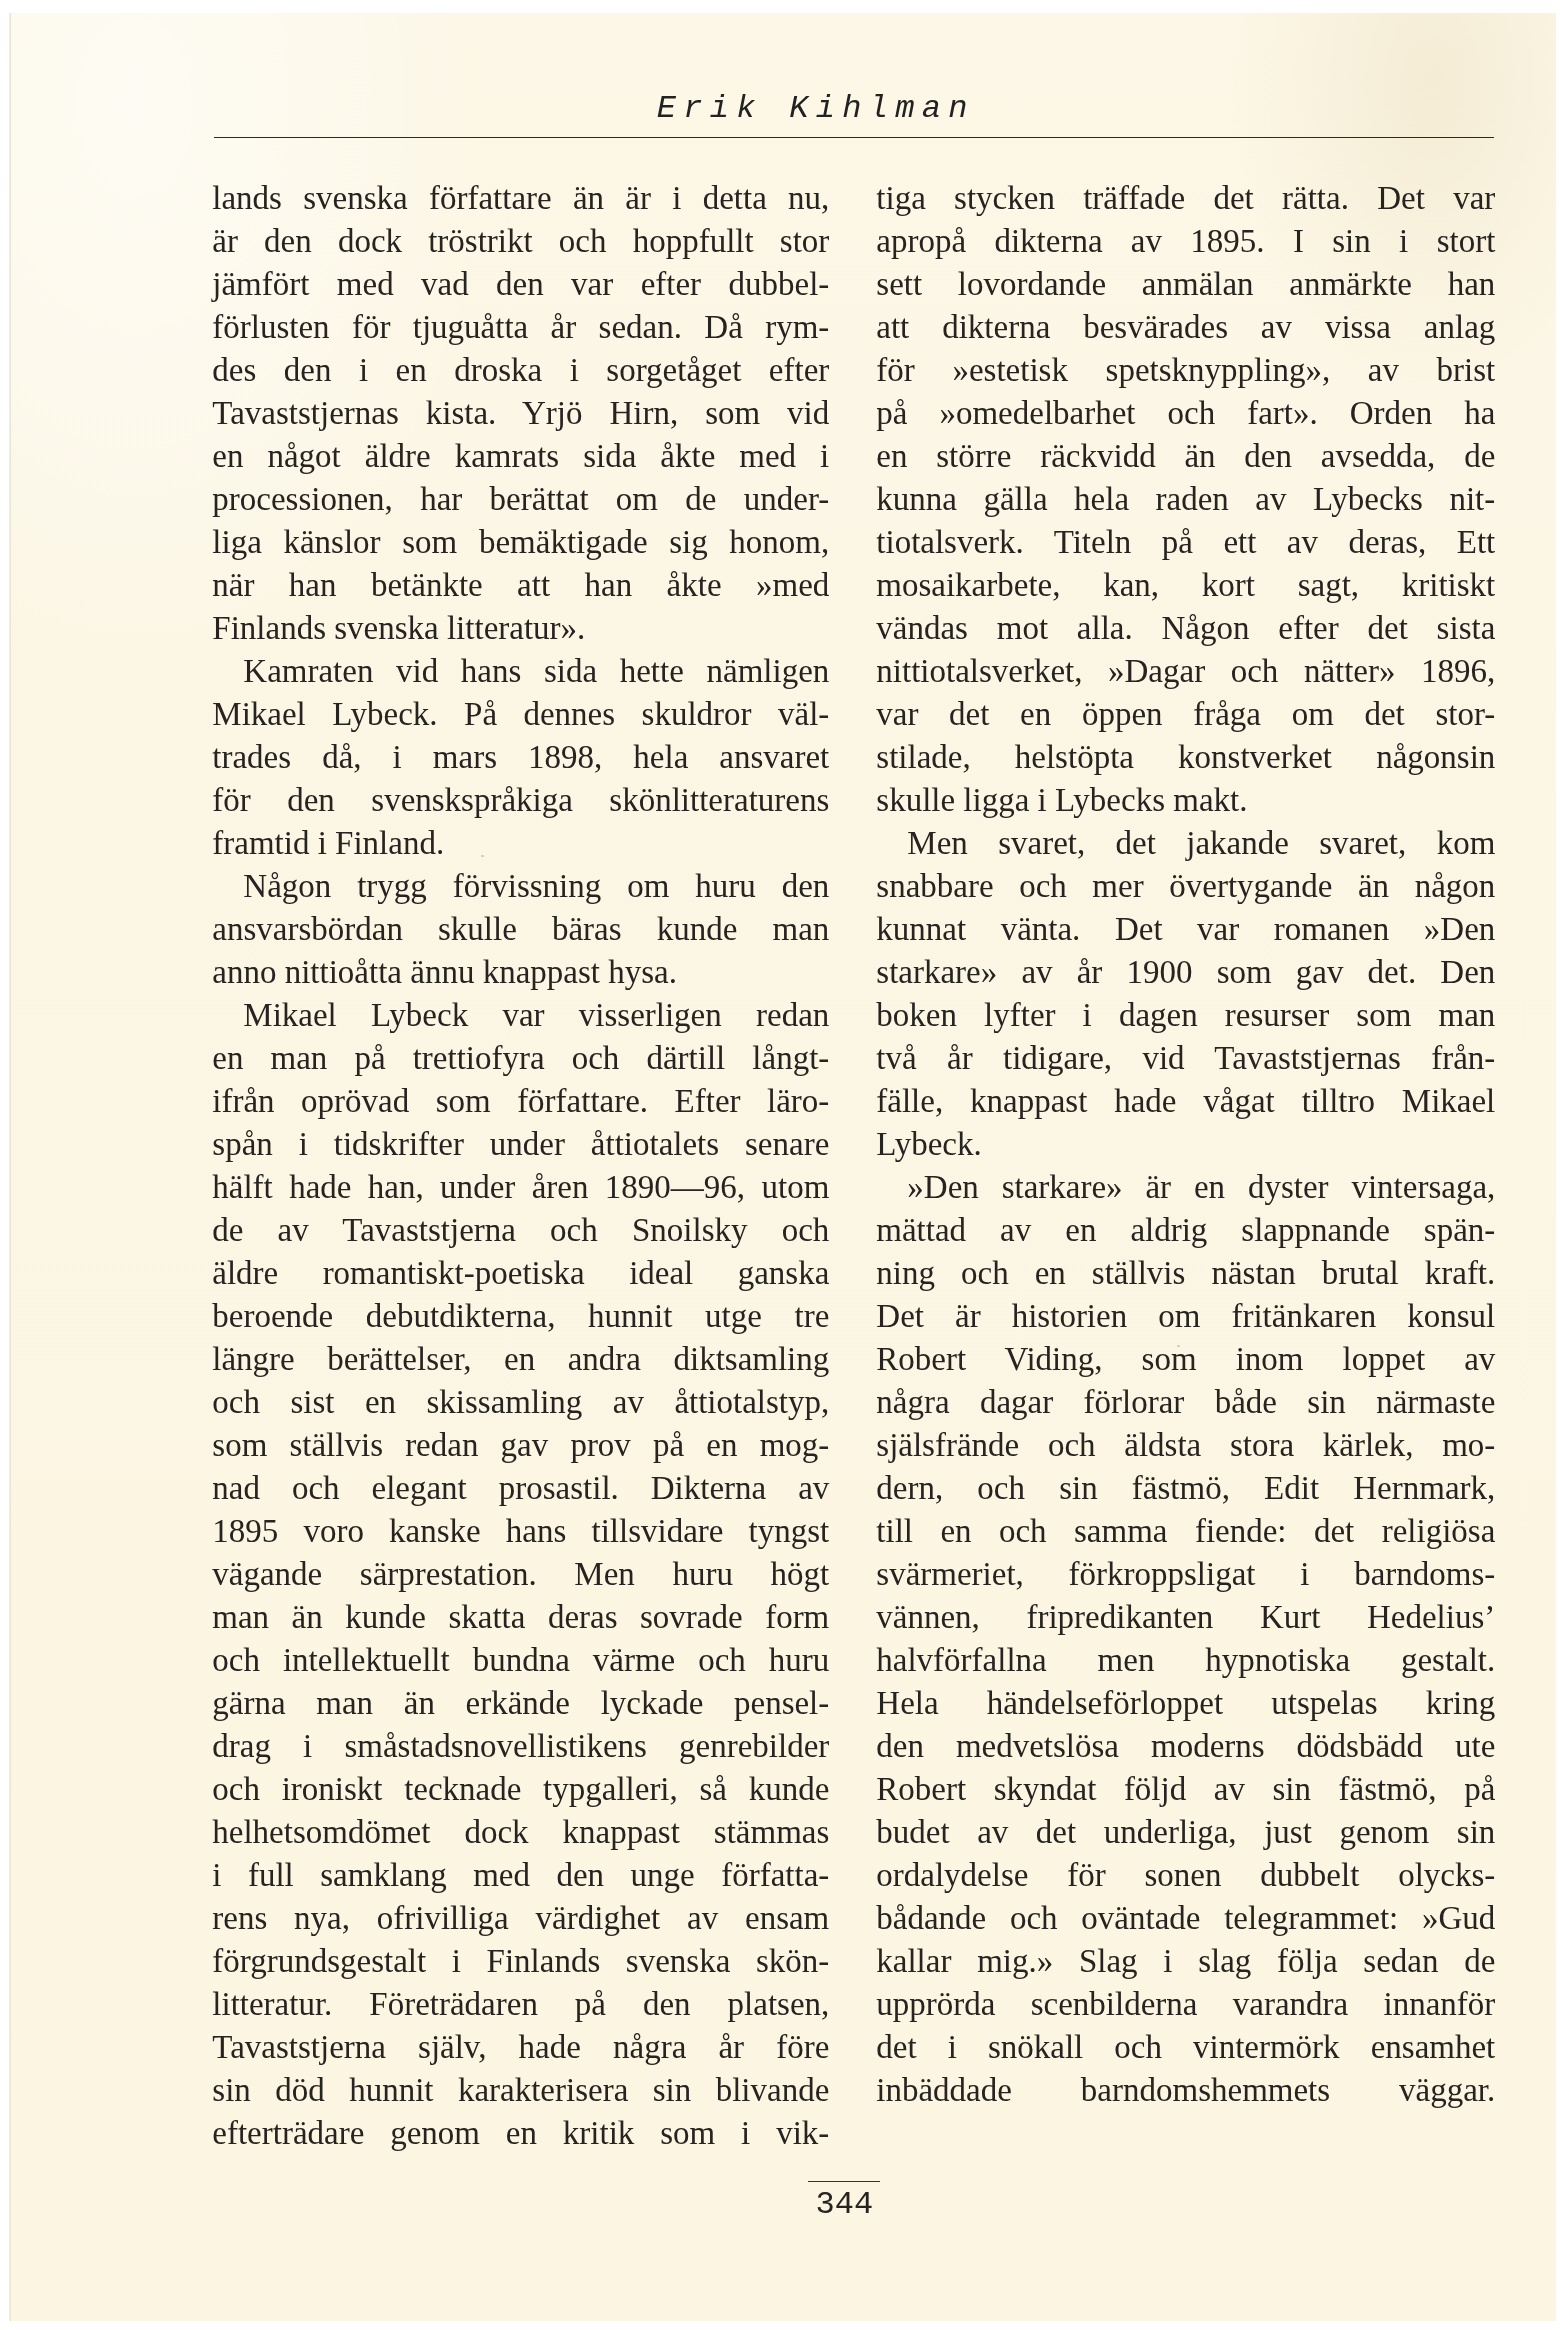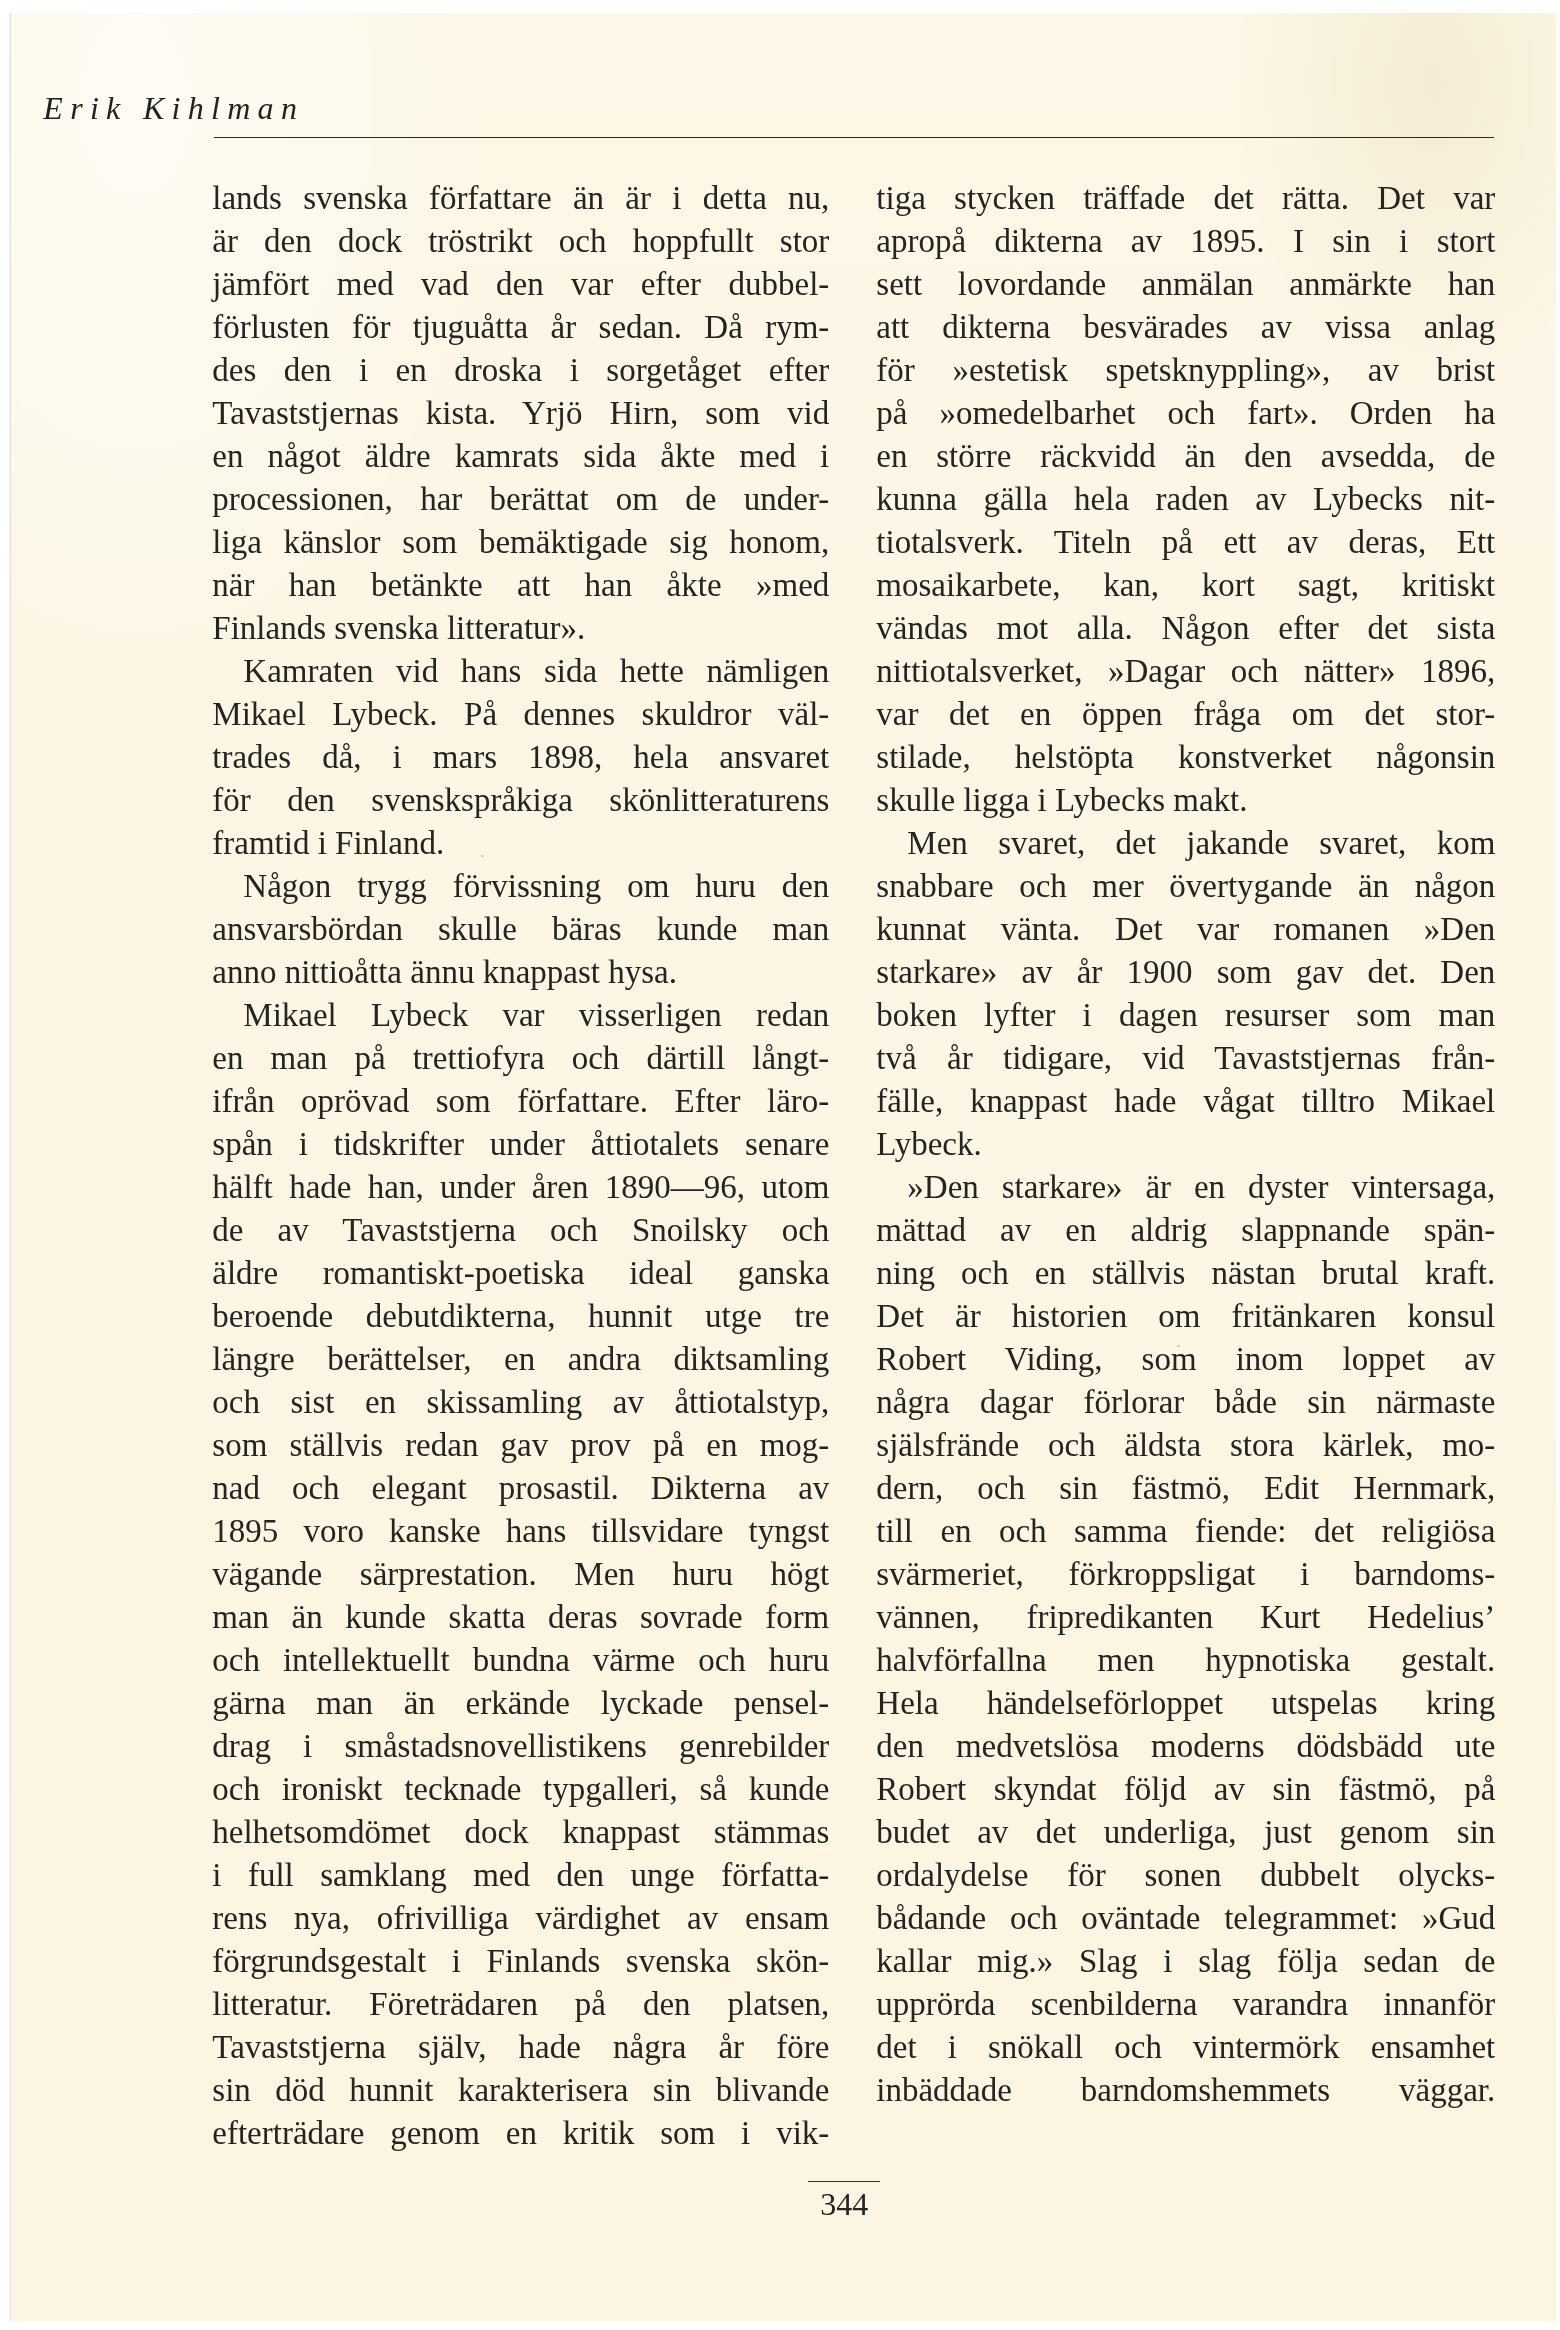--- a/index.html
+++ b/index.html
@@ -24,21 +24,22 @@
         radial-gradient(ellipse at 8% 4%, rgba(255,255,255,0.55) 0%, rgba(255,255,255,0) 18%),
         radial-gradient(ellipse at 92% 3%, rgba(230,215,180,0.35) 0%, rgba(230,215,180,0) 10%),
         linear-gradient(180deg, #fcf7e6 0%, #fbf5e1 100%);
       box-shadow: -1.6px 0 0 #e9e4d4;
     }
     .running-head {
       position: absolute;
       left: 0;
       width: 100%;
       top: 76px;
-      font-family: Liberation Serif, serif;
+      text-align: center;
+      font-family: Liberation Mono, monospace;
       font-style: italic;
       font-size: 32px;
       letter-spacing: 7.3px;
       color: #222;
       line-height: 39px;
     }
     .running-head span {
       display: inline-block;
       transform: translateX(32px);
     }
@@ -76,21 +77,21 @@
       top: 2168px;
       width: 72px;
       border-top: 1.6px solid #333;
     }
     .folio {
       position: absolute;
       left: 797px;
       width: 72px;
       top: 2172px;
       text-align: center;
-      font-family: Liberation Serif, serif;
+      font-family: Liberation Mono, monospace;
       font-size: 32px;
       line-height: 39px;
       color: #262320;
     }
     .speck {
       position: absolute;
       width: 2.4px; height: 2.4px;
       border-radius: 50%;
       background: #b9a98a;
       opacity: 0.6;

